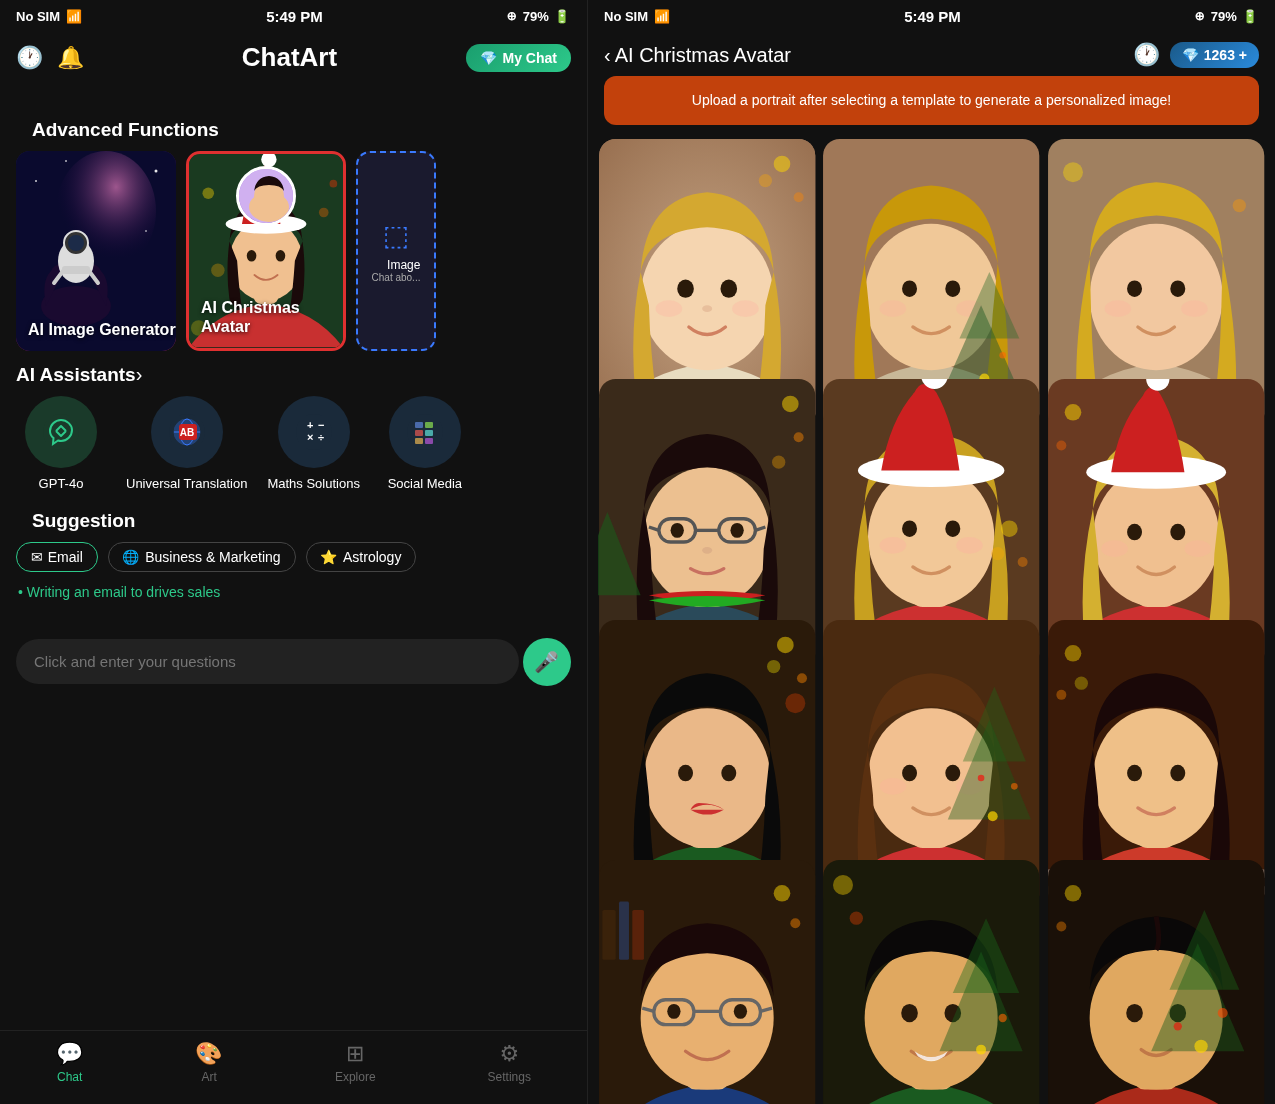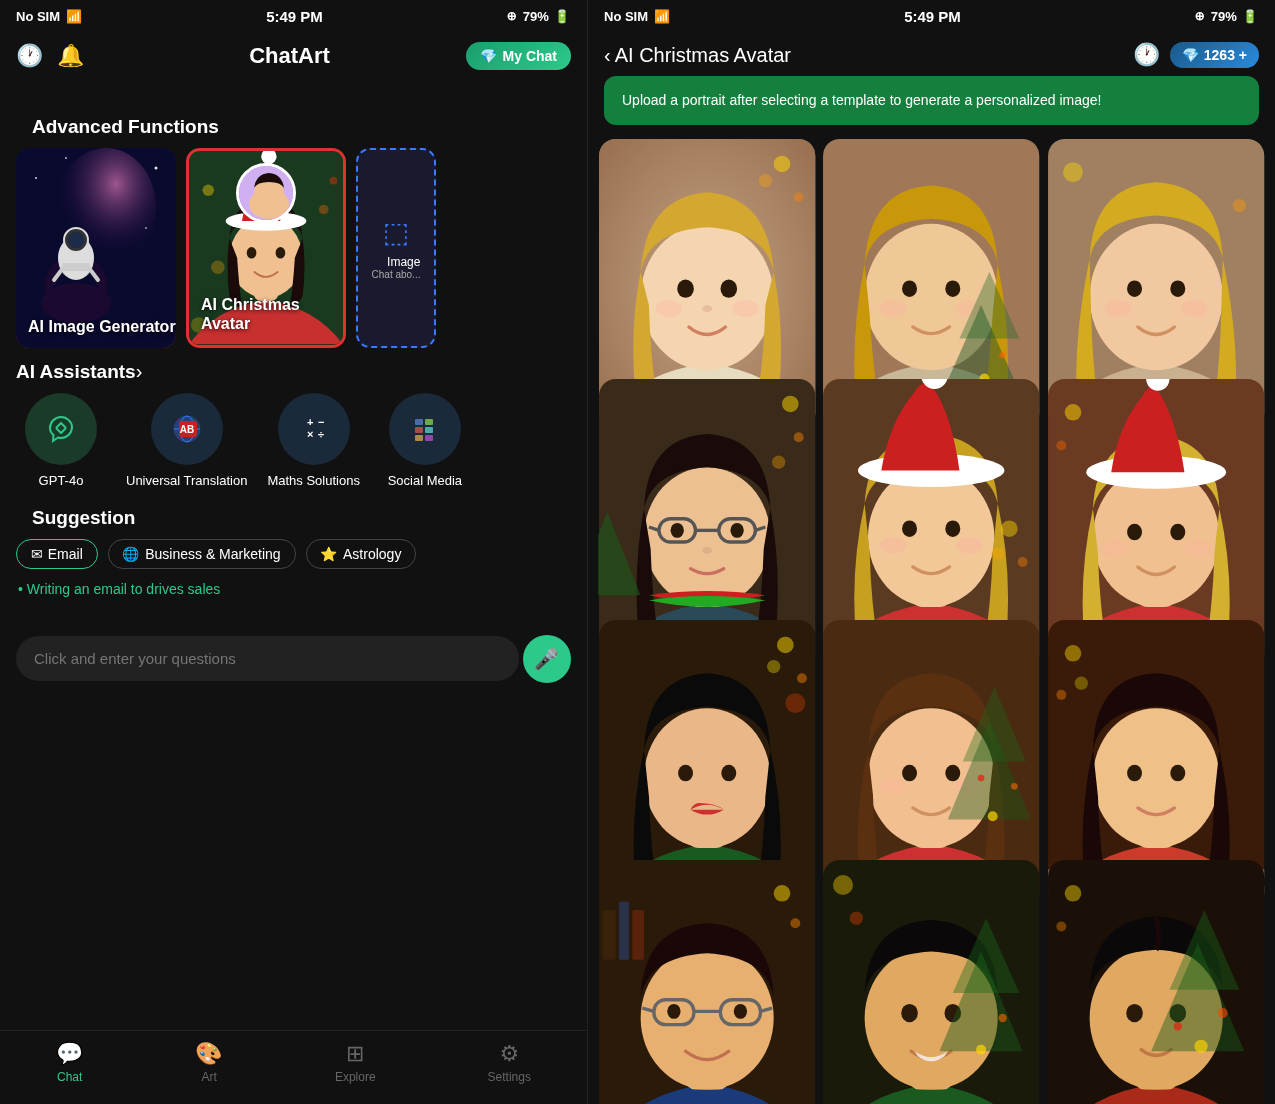--- a/index.html
+++ b/index.html
@@ -37,21 +37,21 @@
       border-right: 1px solid #222;
     }
 
     .left-header {
       display: flex;
       justify-content: space-between;
       align-items: center;
       padding: 10px 16px 8px;
     }
     .left-header-icons { display: flex; gap: 14px; }
-    .left-title { font-size: 22px; font-weight: 700; color: #fff; margin-left: 28px; }
+    .left-title { font-size: 26px; font-weight: 700; color: #fff; margin-left: 28px; }
     .my-plan-btn {
       background: linear-gradient(135deg, #1a9e6e, #2dc98a);
       border: none;
       border-radius: 20px;
       padding: 6px 14px;
       color: #fff;
       font-size: 14px;
       font-weight: 600;
       display: flex;
       align-items: center;
@@ -297,26 +297,26 @@
       color: #fff;
       font-size: 14px;
       font-weight: 700;
       display: flex;
       align-items: center;
       gap: 4px;
     }
 
     .instruction-bubble {
       margin: 0 16px 14px;
-      background: #15803d;
+      background: #c2410c;
       border-radius: 12px;
       padding: 14px 18px;
       color: #fff;
       font-size: 14px;
-      text-align: left;
+      text-align: center;
       line-height: 1.5;
     }
 
     
     .image-grid {
       flex: 1;
       overflow-y: auto;
       padding: 0 10px 10px;
       display: grid;
       grid-template-columns: repeat(3, 1fr);

